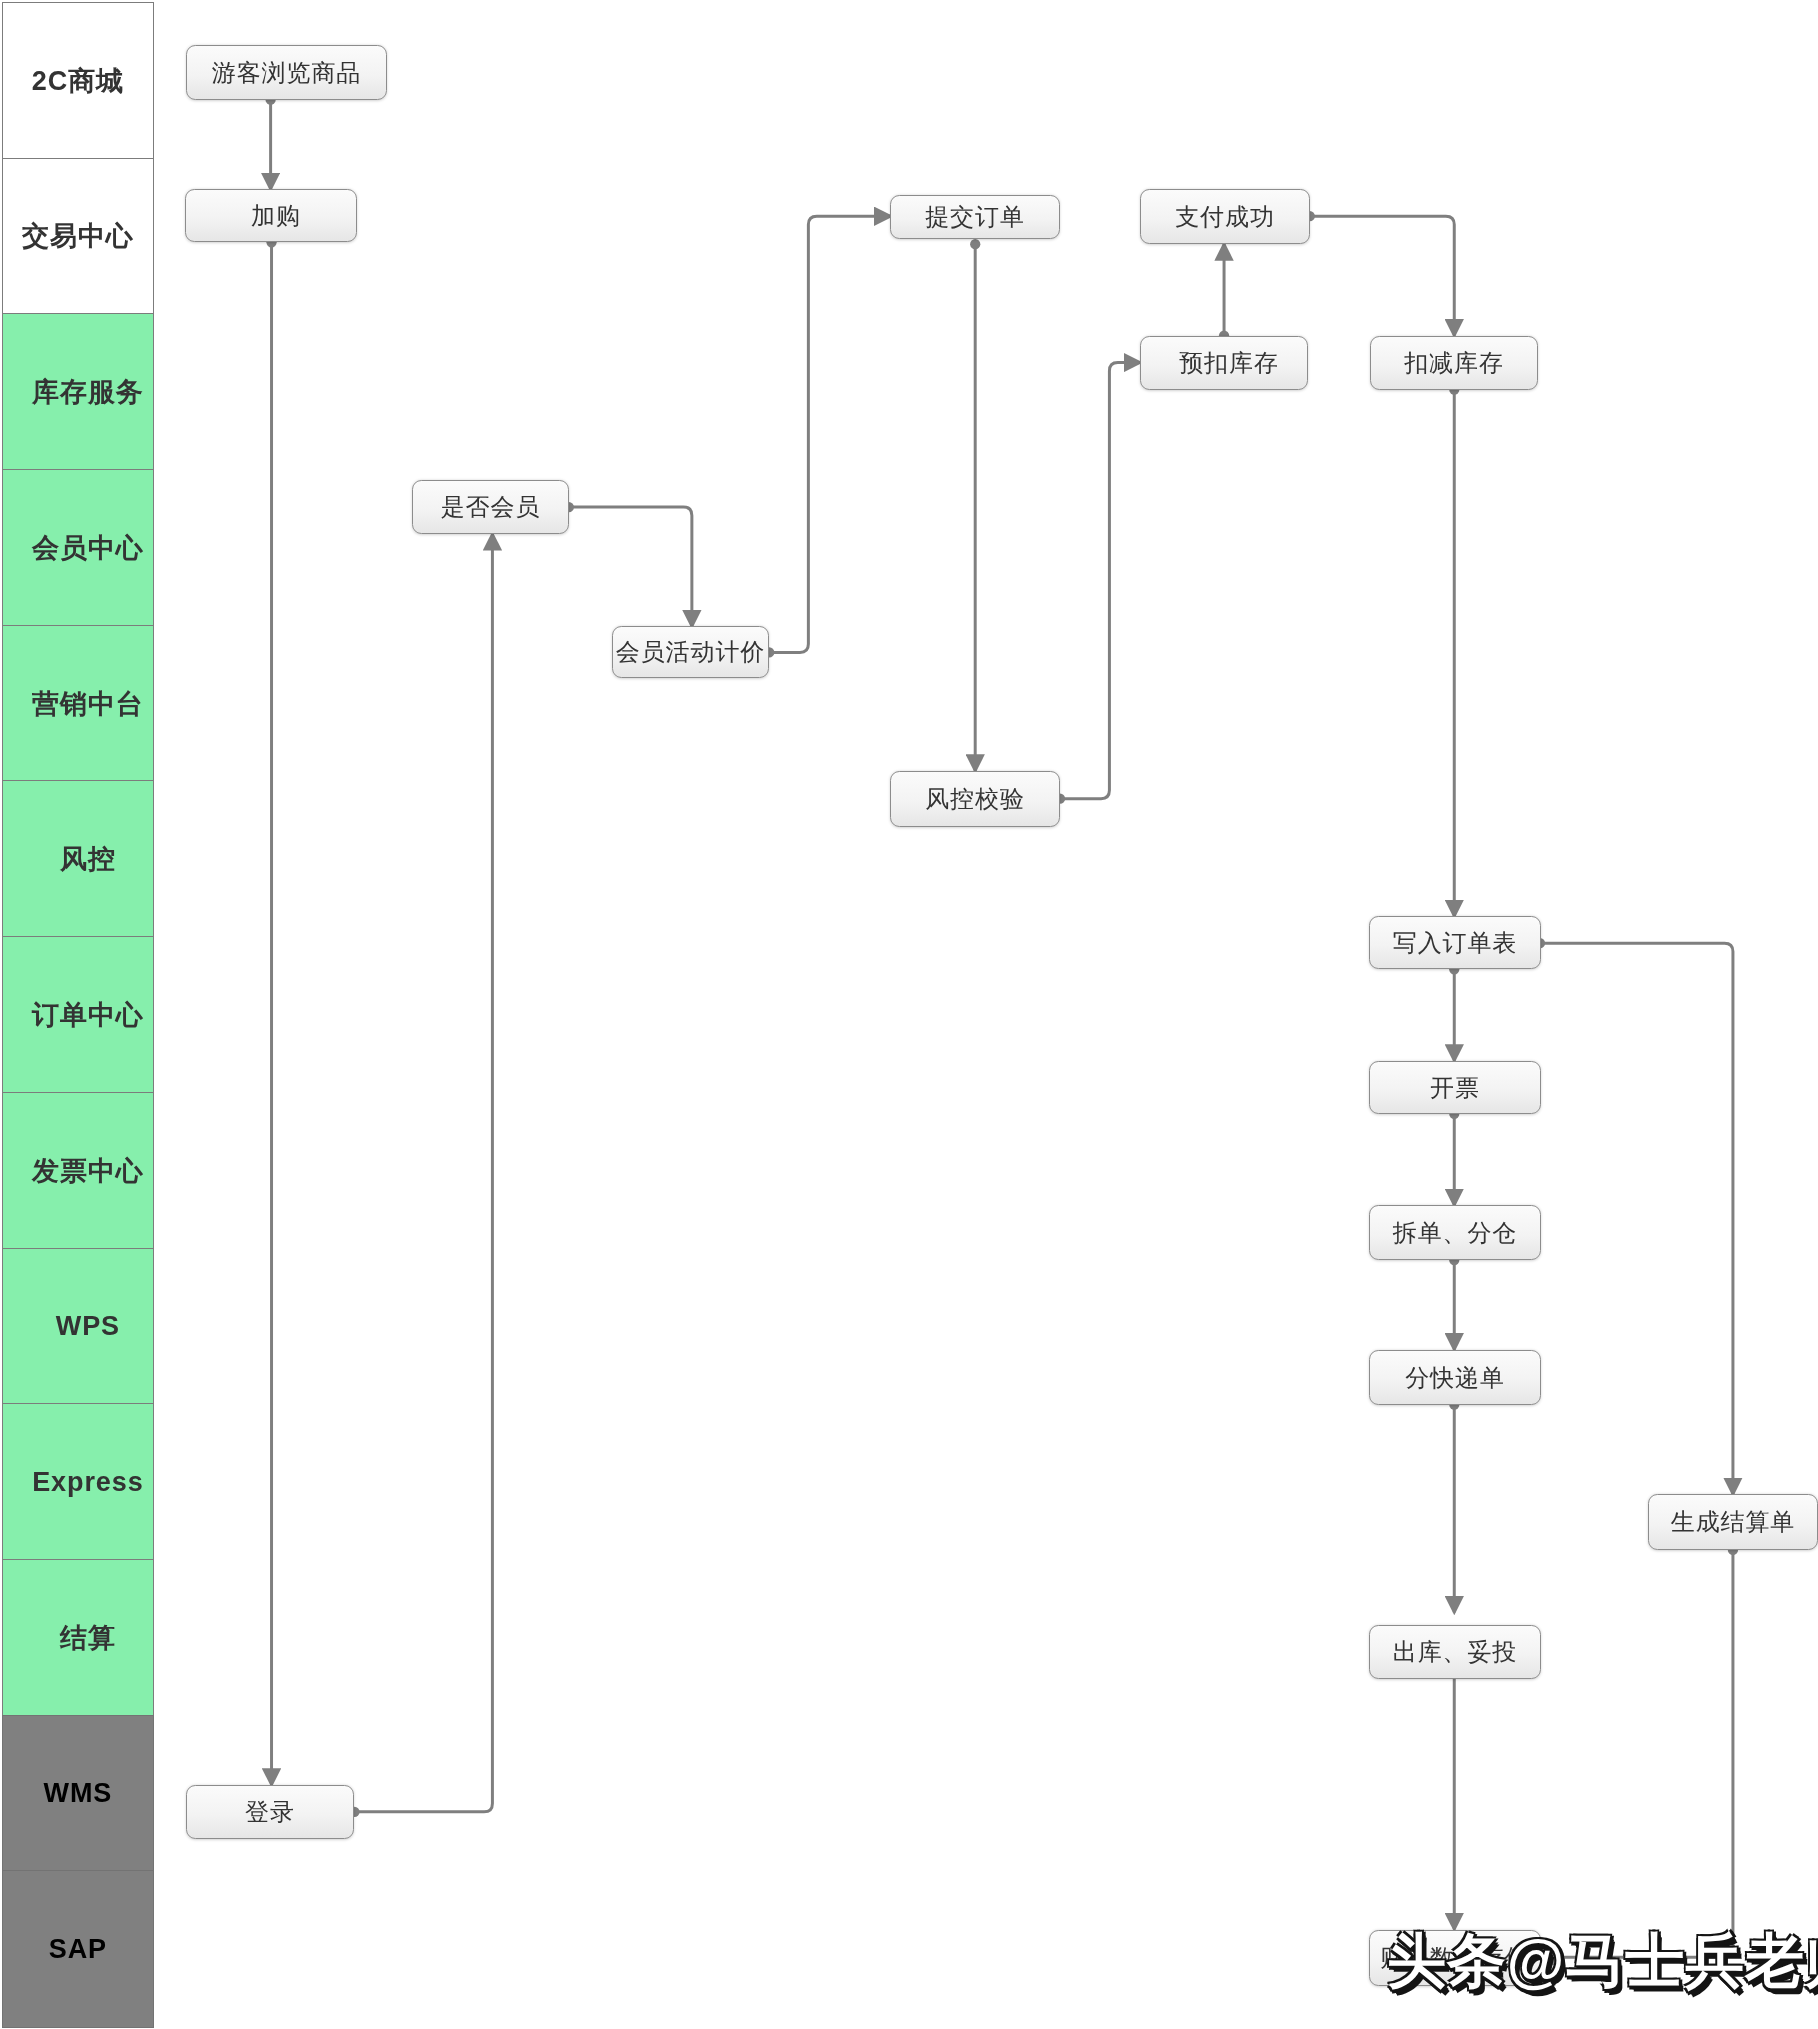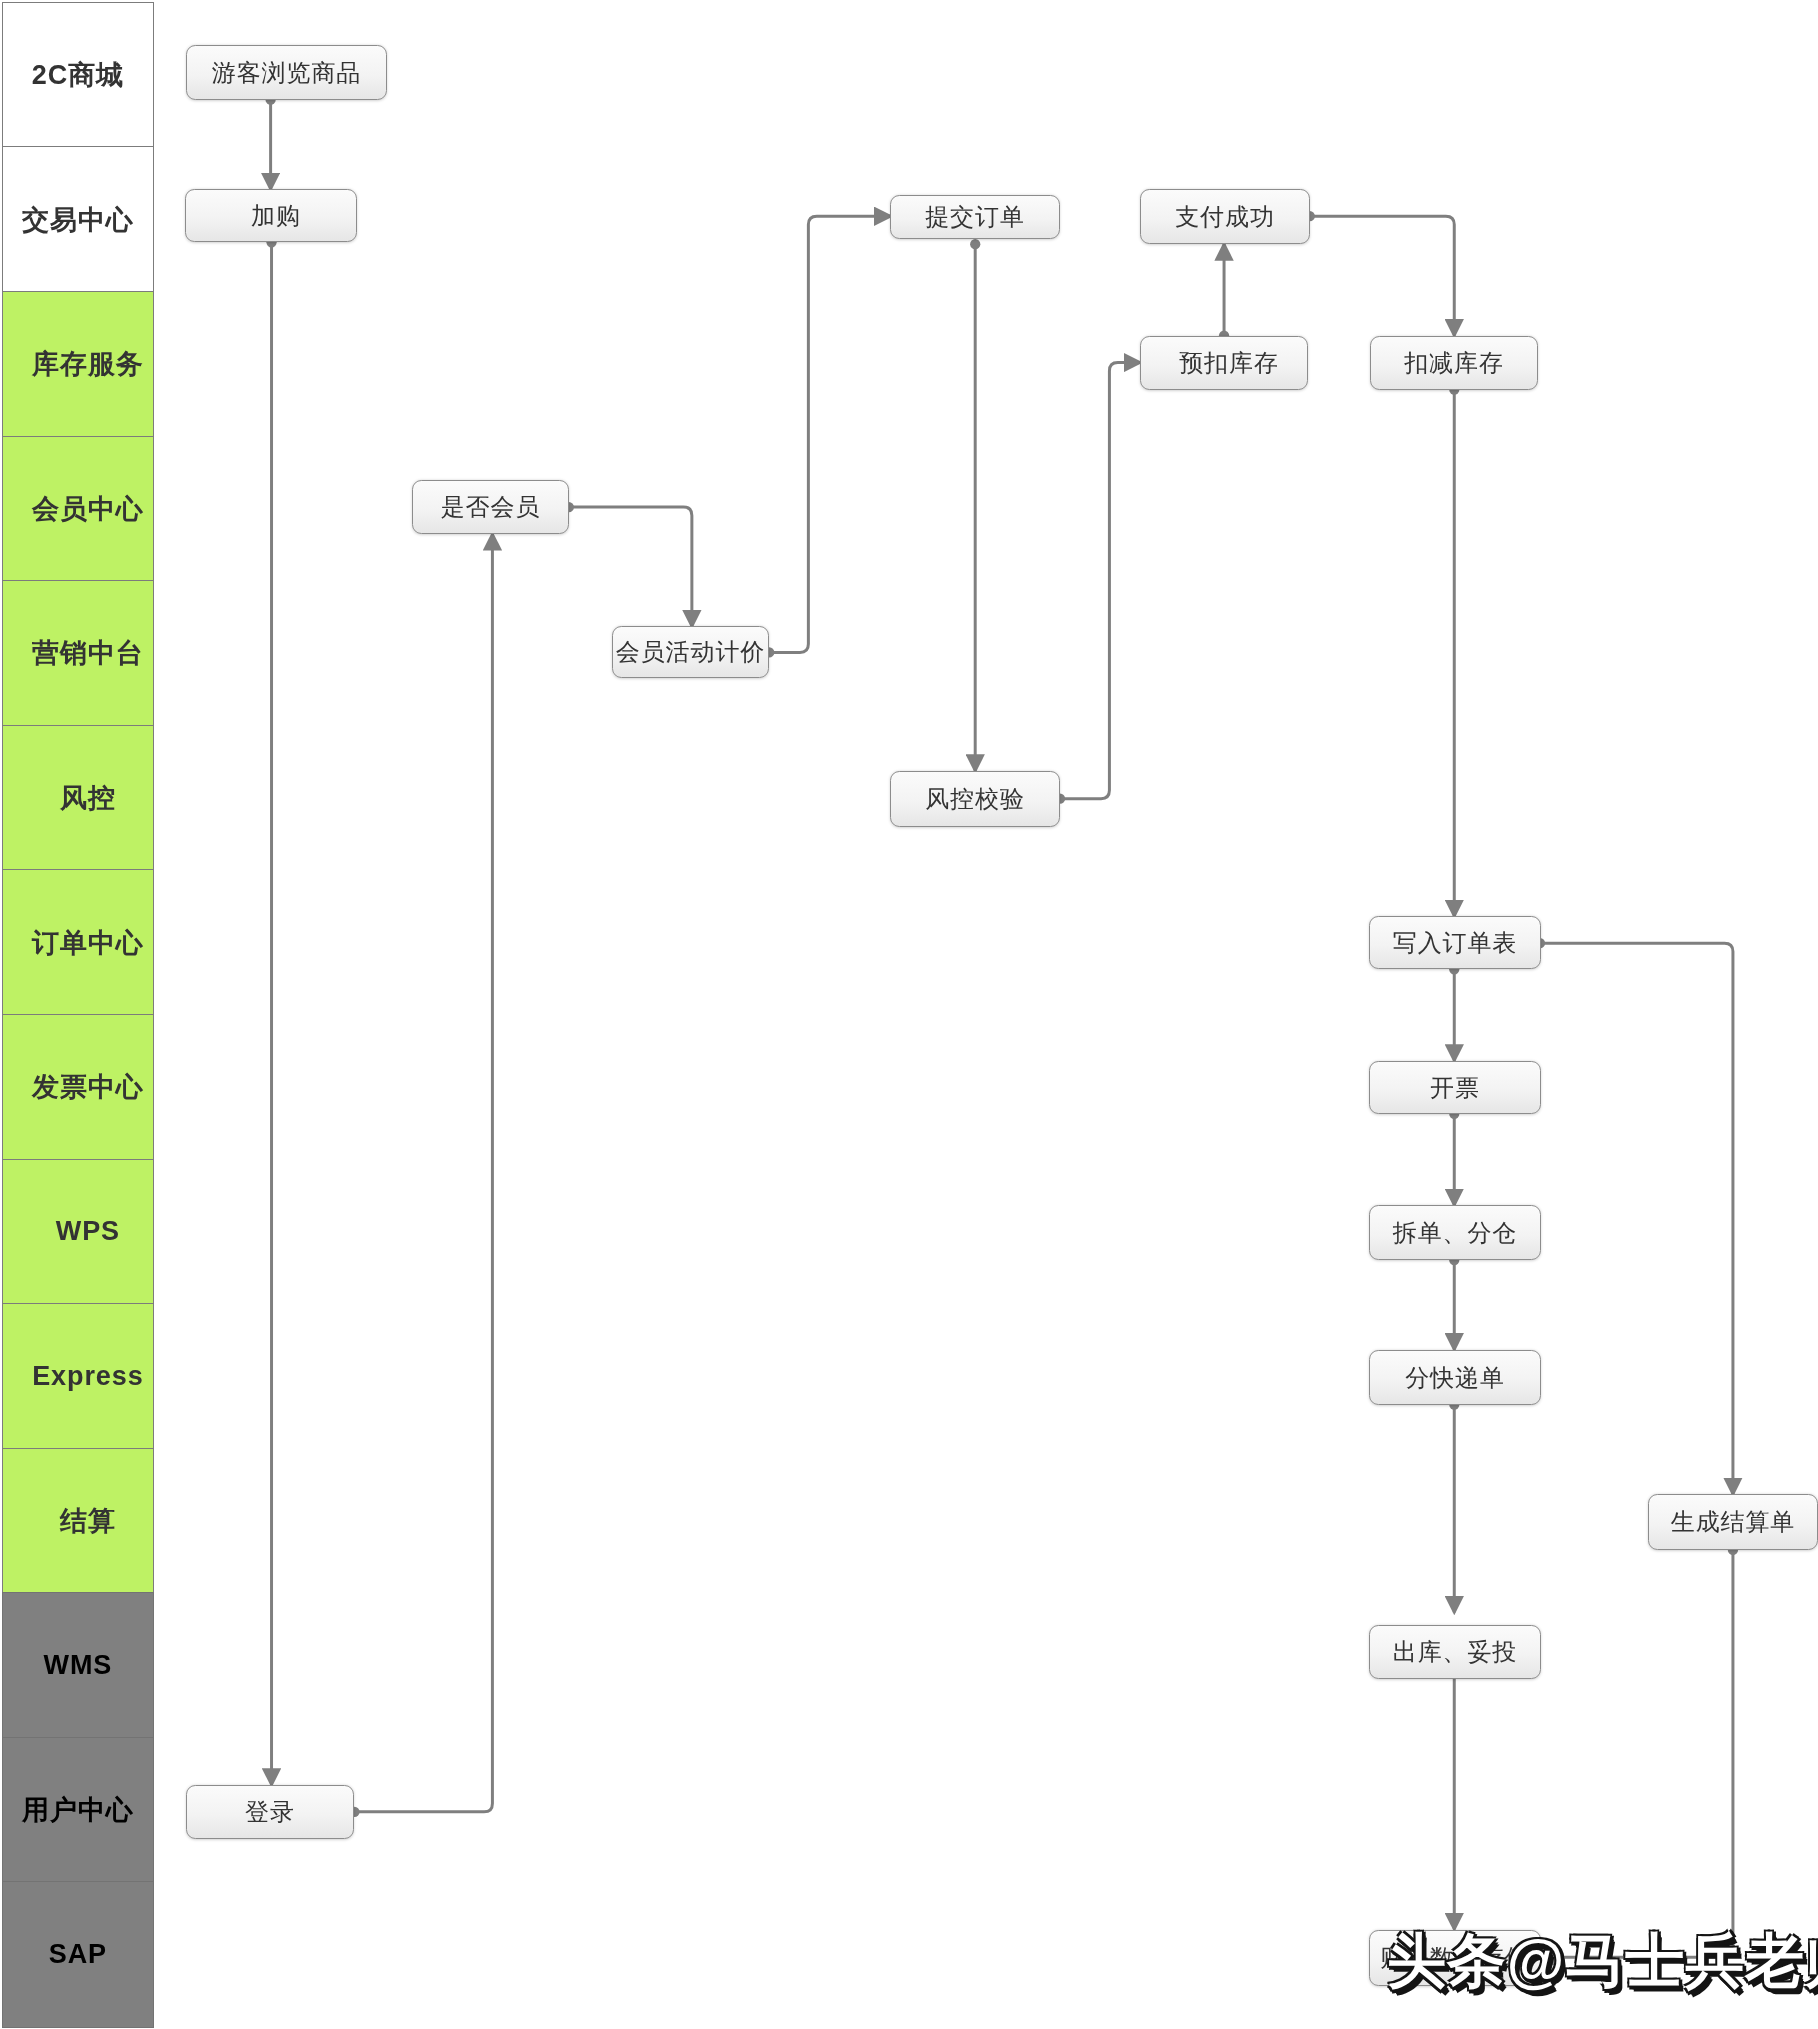--- a/index.html
+++ b/index.html
@@ -4,21 +4,21 @@
 <style>
   html,body{margin:0;padding:0;background:#ffffff;font-family:"Liberation Sans","DejaVu Sans",sans-serif;}
   #canvas{position:relative;width:1819px;height:2029px;background:#ffffff;overflow:hidden;}
 
   
   #lanes{position:absolute;left:1.9px;top:1.9px;width:152px;height:2026px;display:flex;flex-direction:column;}
   .lane{flex:1 1 0;box-sizing:border-box;border:1.9px solid #7c7c7c;display:flex;align-items:center;justify-content:center;
         font-weight:bold;font-size:27px;color:#333;letter-spacing:0.9px;}
   .lane + .lane{margin-top:-1.9px;}
   .lane.white{background:#ffffff;}
-  .lane.light{background:#bef264;padding-left:20px;}
+  .lane.light{background:#86efac;padding-left:20px;}
   .lane.dark{background:#808080;color:#000000;border-color:#737373;}
 
   
   #edges{position:absolute;left:0;top:0;width:1819px;height:2029px;}
 
   
   .node{position:absolute;box-sizing:border-box;border:1.9px solid #8c8c8c;border-radius:9.3px;
         background:linear-gradient(180deg,#fbfbfb 0%,#f3f3f3 55%,#e6e6e6 100%);
         box-shadow:0 0.9px 2.8px rgba(0,0,0,.18);
         display:flex;align-items:center;justify-content:center;
@@ -65,23 +65,20 @@
       <div class="lane light">
         <span>Express</span>
       </div>
       <div class="lane light">
         <span>结算</span>
       </div>
       <div class="lane dark">
         <span>WMS</span>
       </div>
       <div class="lane dark">
-        <span>用户中心</span>
-      </div>
-      <div class="lane dark">
         <span>SAP</span>
       </div>
     </div>
   <svg id="edges" xmlns="http://www.w3.org/2000/svg" viewBox="0 0 1951 2177">
       <defs>
         <marker id="arrowhead" viewBox="0 0 10 10" refX="8.5" refY="5" markerWidth="6.5" markerHeight="6.5" orient="auto-start-reverse">
           <path d="M0,0 L10,5 L0,10 z" fill="#7f7f7f"></path>
         </marker>
       </defs>
       <g>

